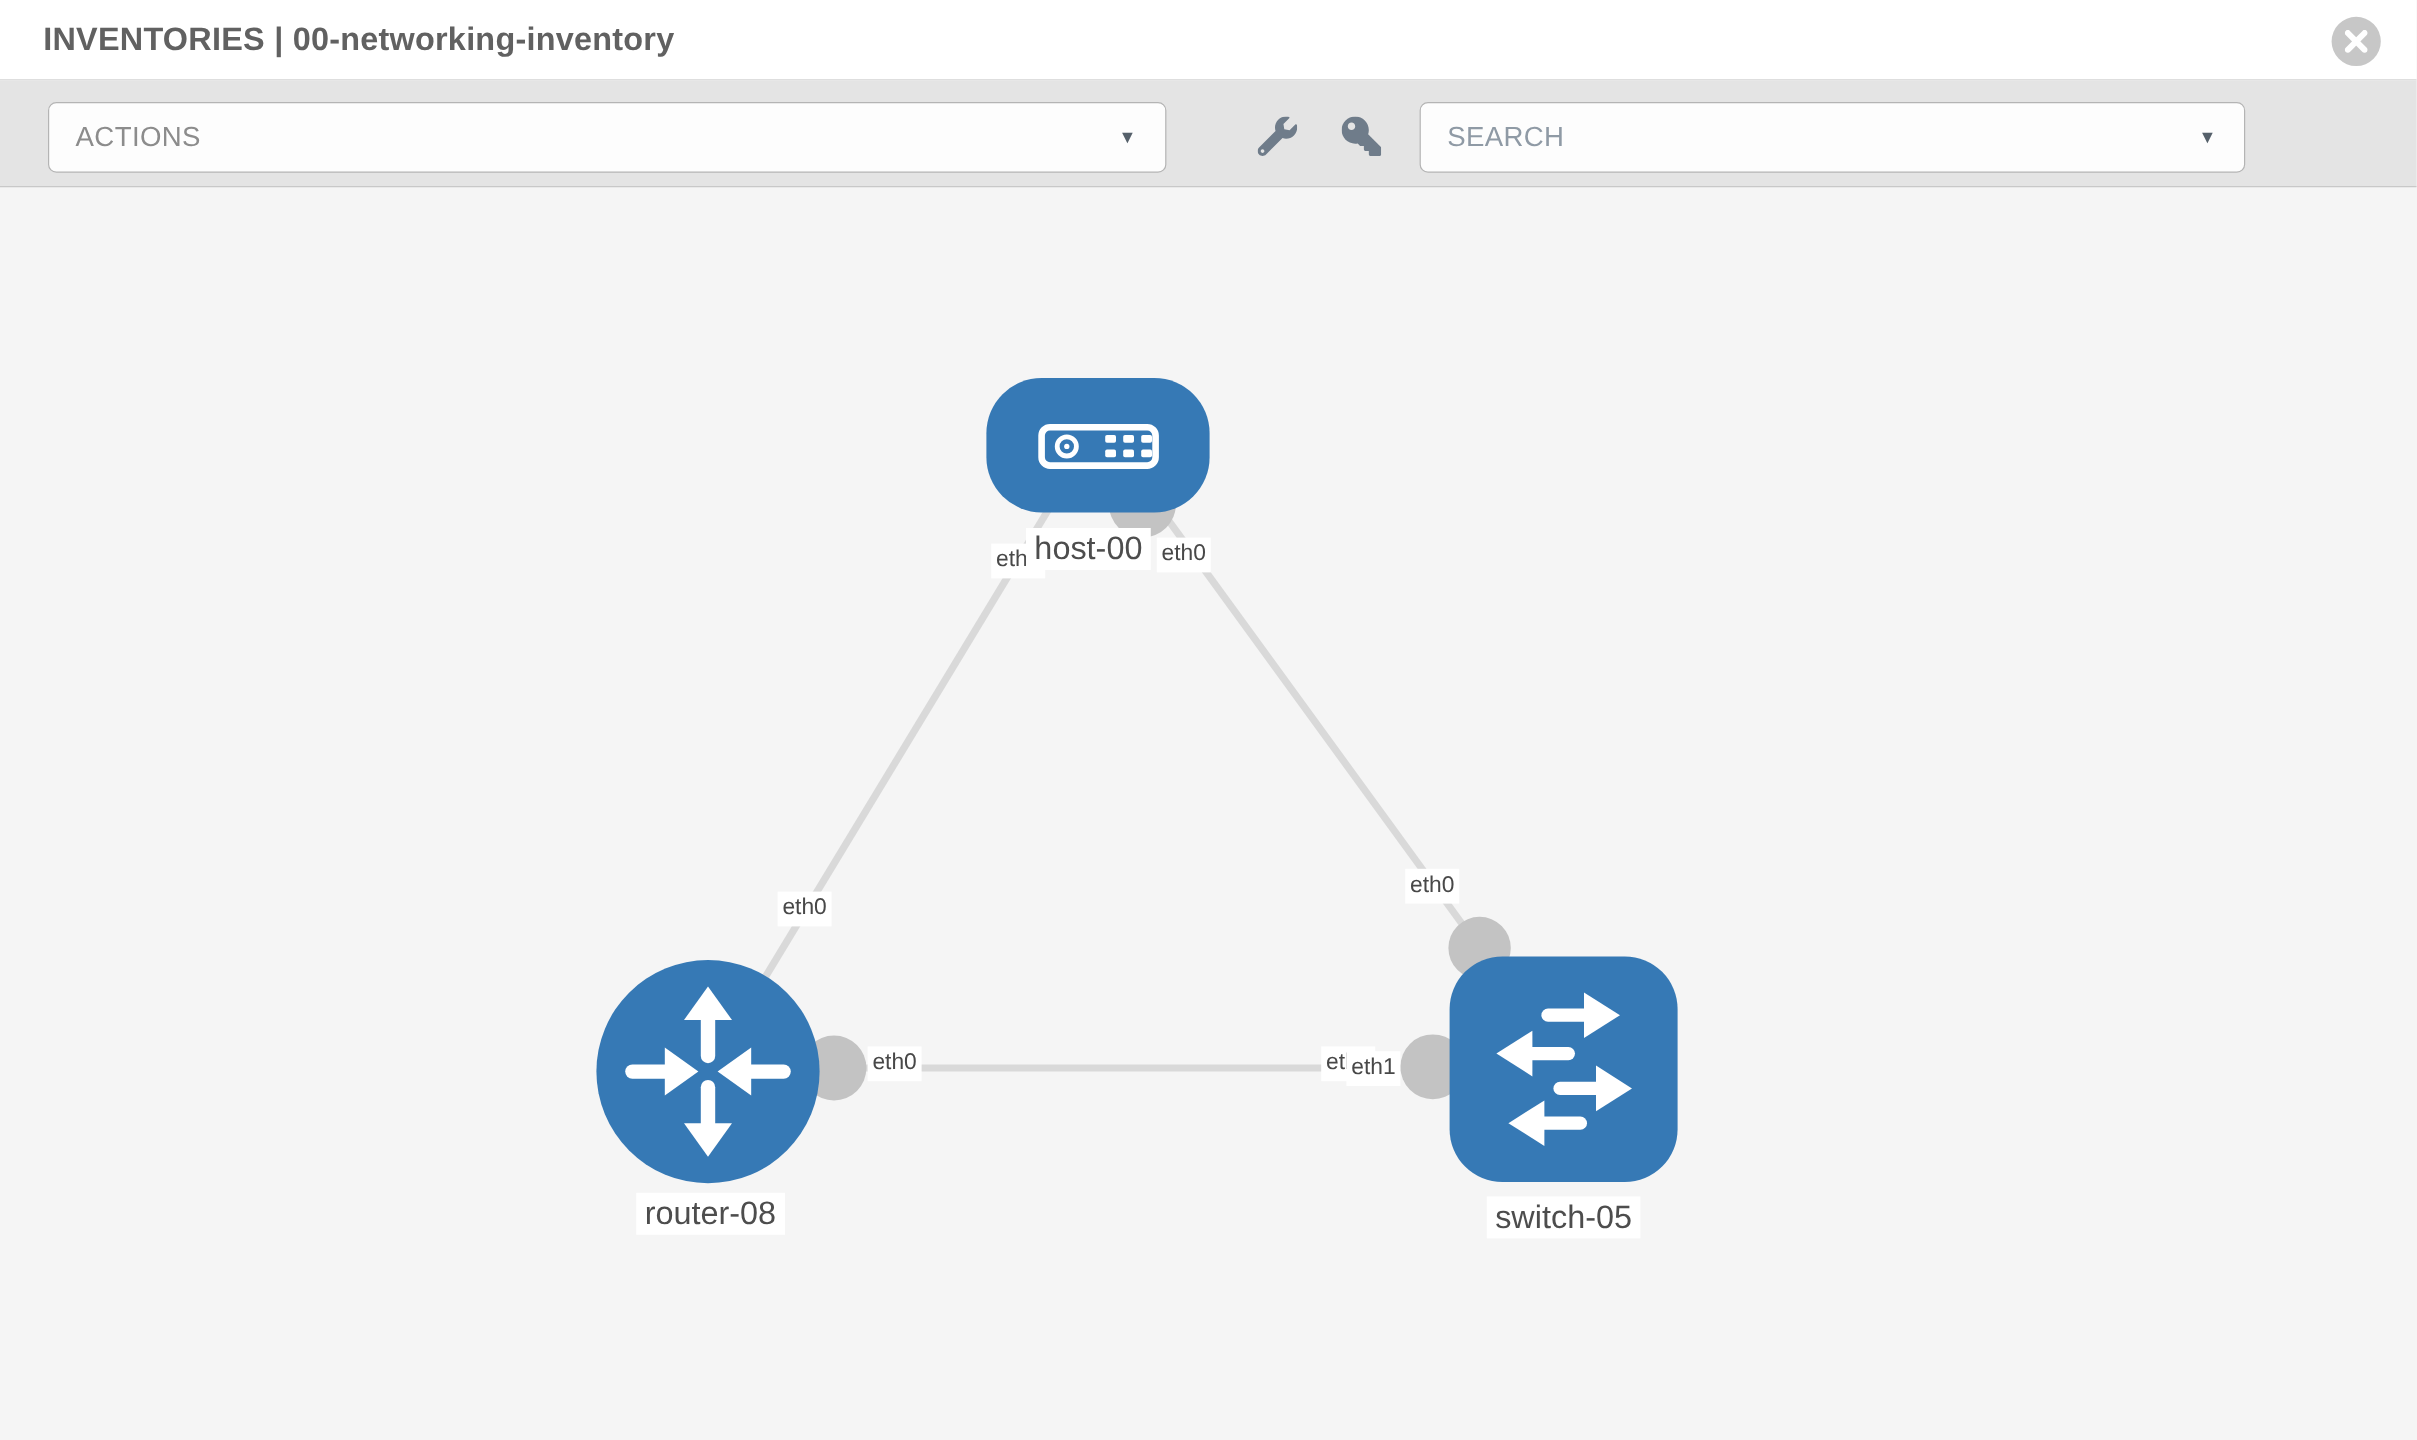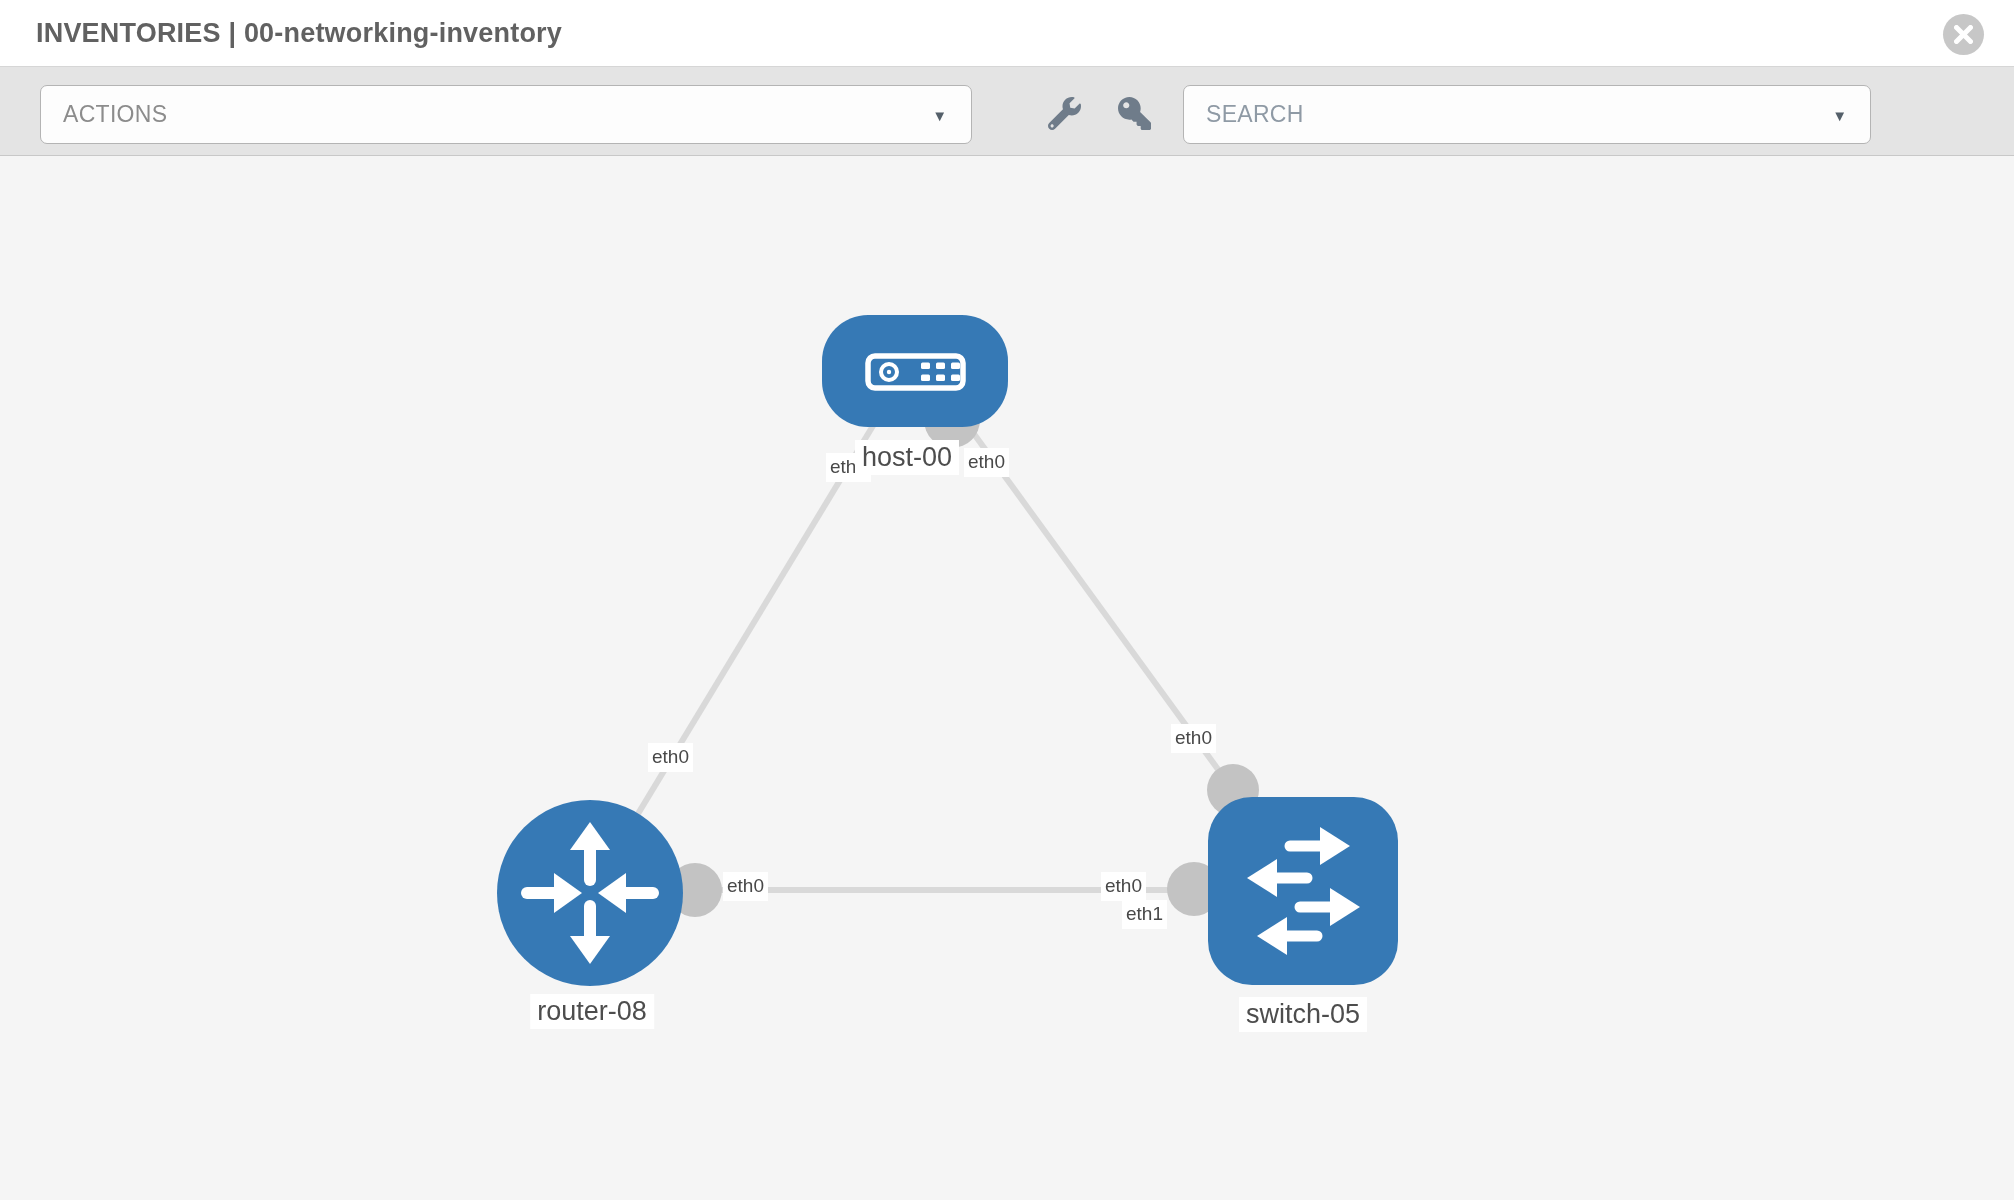--- a/index.html
+++ b/index.html
@@ -134,21 +134,21 @@
         </g>
       </g>
     </svg>
 
     <div class="if-label" style="left:826px; top:297px;">eth0</div>
     <div class="if-label" style="left:964px; top:292px;">eth0</div>
     <div class="if-label" style="left:648px; top:587px;">eth0</div>
     <div class="if-label" style="left:1171px; top:568px;">eth0</div>
     <div class="if-label" style="left:723px; top:716px;">eth0</div>
     <div class="if-label" style="left:1101px; top:716px;">eth0</div>
-    <div class="if-label" style="left:1122px; top:744px;">eth1</div>
+    <div class="if-label" style="left:1122px; top:720px;">eth1</div>
 
     <div class="node-label" style="left:880px; top:284px;margin-left:27px;">host-00</div>
     <div class="node-label" style="left:592px; top:838px;">router-08</div>
     <div class="node-label" style="left:1303px; top:841px;">switch-05</div>
   </div>
 
 
 </div>
 
 </body></html>

